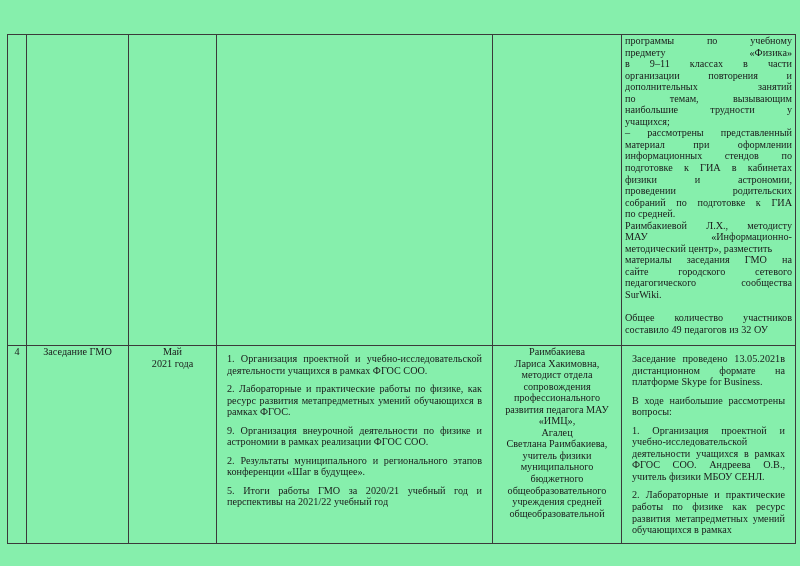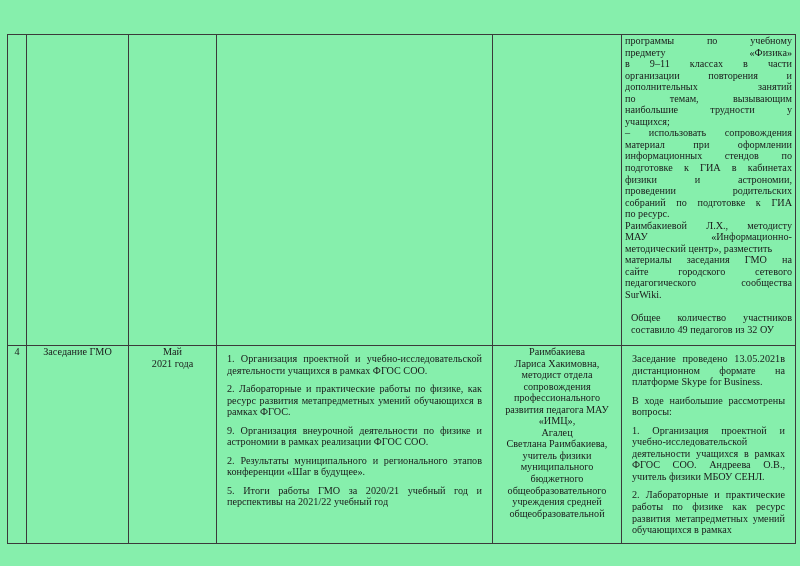--- a/index.html
+++ b/index.html
@@ -43,37 +43,37 @@
       <td></td>
       <td class="just">
         <p>программы по учебному</p>
         <p>предмету «Физика»</p>
         <p>в 9–11 классах в части</p>
         <p>организации повторения и</p>
         <p>дополнительных занятий</p>
         <p>по темам, вызывающим</p>
         <p>наибольшие трудности у</p>
         <p class="last">учащихся;</p>
-        <p>– использовать сопровождения</p>
+        <p>– рассмотрены представленный</p>
         <p>материал при оформлении</p>
         <p>информационных стендов по</p>
         <p>подготовке к ГИА в кабинетах</p>
         <p>физики и астрономии,</p>
         <p>проведении родительских</p>
         <p>собраний по подготовке к ГИА</p>
-        <p class="last">по ресурс.</p>
+        <p class="last">по средней.</p>
         <p>Раимбакиевой Л.Х., методисту</p>
         <p>МАУ «Информационно-</p>
         <p class="last">методический центр», разместить</p>
         <p>материалы заседания ГМО на</p>
         <p>сайте городского сетевого</p>
         <p>педагогического сообщества</p>
         <p class="last">SurWiki.</p>
         <div class="gap"></div>
-        <p class="item" style="text-align-last:left;margin-left:6px;">Общее количество участников составило 49 педагогов из 32 ОУ</p>
+        <p class="item" style="text-align-last:left;">Общее количество участников составило 49 педагогов из 32 ОУ</p>
       </td>
     </tr>
     <tr class="r2">
       <td class="center">4</td>
       <td class="center">Заседание ГМО</td>
       <td class="center">
         <div>Май</div>
         <div>2021 года</div>
       </td>
       <td>

